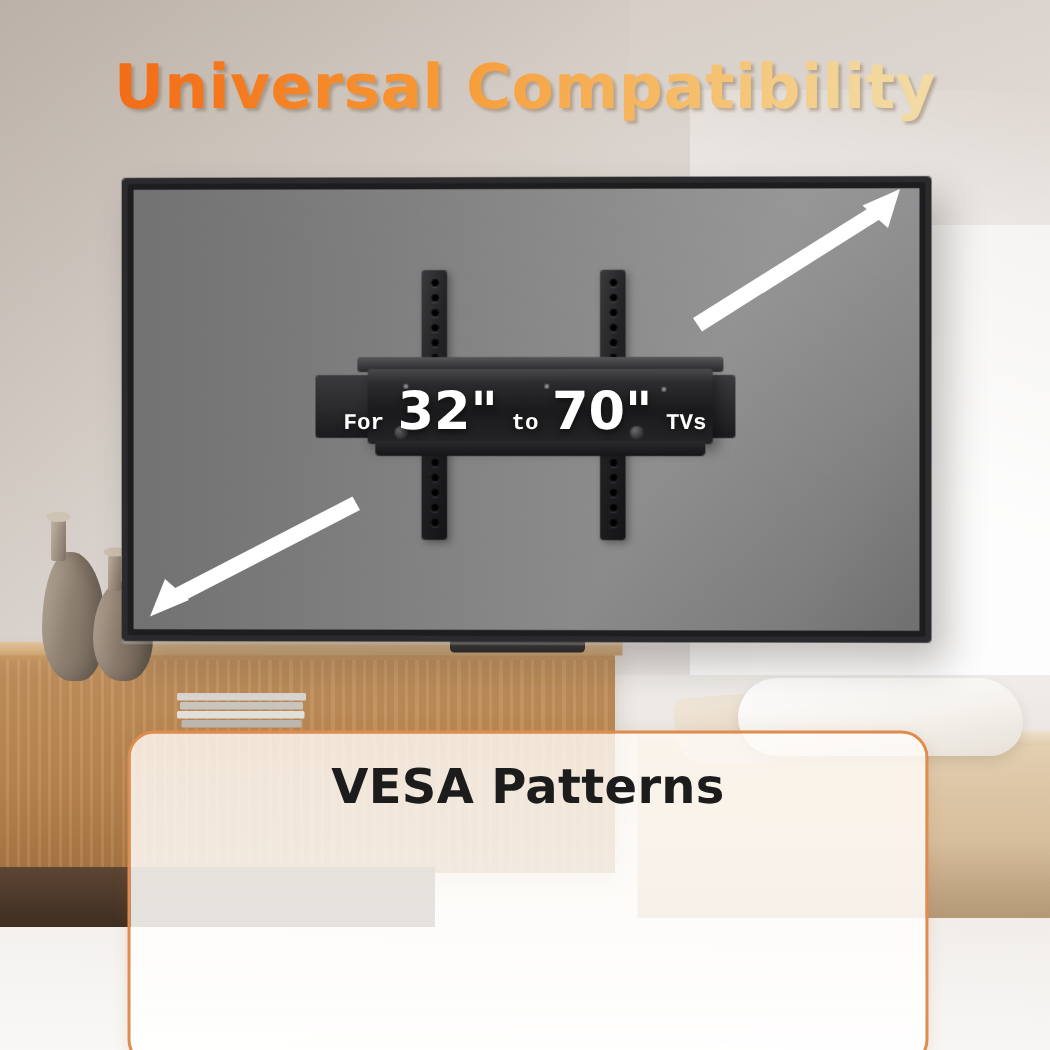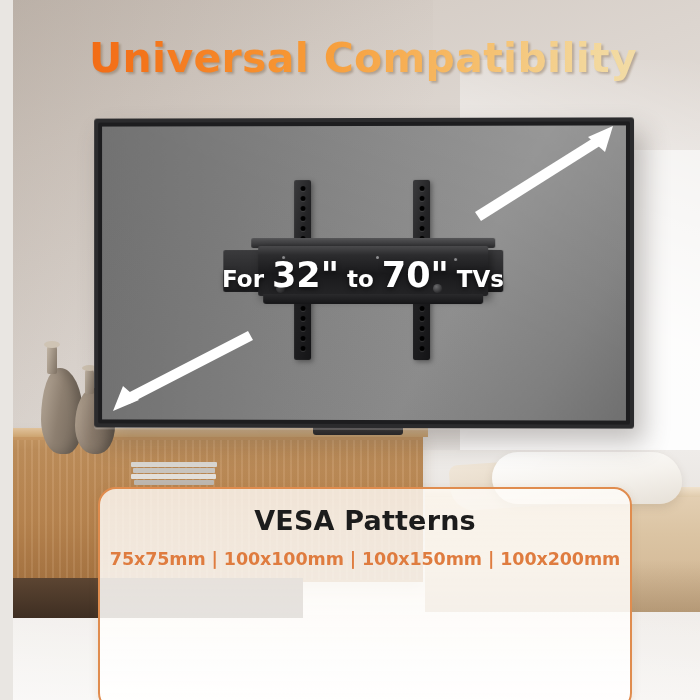--- a/index.html
+++ b/index.html
@@ -2,21 +2,21 @@
 <html><head>
 <meta charset="utf-8">
 <style>
   html, body { margin:0; padding:0; }
   body {
     width:700px; height:700px;
     font-family:"Liberation Sans", sans-serif;
     overflow:hidden; position:relative;
     background:#e9e6e2;
   }
-  #stage { position:absolute; inset:0; overflow:hidden;margin-left:13px; }
+  #stage { position:absolute; inset:0; overflow:hidden; }
 
   
   .wall-upper{
     position:absolute; left:0; top:0; width:700px; height:450px;
     background:linear-gradient(160deg,#cbc2ba 0%,#d6cec7 22%,#e2dcd7 55%,#eceae8 100%);
   }
   .wall-right-light{
     position:absolute; right:0; top:60px; width:240px; height:400px;
     background:linear-gradient(200deg,rgba(255,255,255,0) 0%,rgba(255,255,255,.55) 38%,rgba(255,255,255,.85) 60%,rgba(255,255,255,.9) 100%);
   }
@@ -207,35 +207,35 @@
   
   .arrows{ position:absolute; inset:0; z-index:10; pointer-events:none; }
 
   
   .tv-text{
     position:absolute; left:0; top:255px; width:700px; text-align:center; z-index:11;
     color:#fff; white-space:nowrap;
     font-family:"DejaVu Sans", sans-serif; font-weight:bold;
     text-shadow:0 2px 5px rgba(0,0,0,.55);
   }
-  .tv-text .sm{ font-size:23px; }
+  .tv-text .sm{ font-size:15px;font-family:Liberation Mono, monospace; }
   .tv-text .lg{ font-size:35px; }
 
   
   .vesa{
     position:absolute; left:85px; top:487px; width:530px; height:220px; z-index:14;
     background:linear-gradient(180deg,rgba(255,252,248,.80) 0%,rgba(255,253,250,.86) 45%,rgba(255,255,255,.90) 100%);
     border:2px solid #e08c4e;
     border-radius:18px;
     box-shadow:0 2px 10px rgba(160,110,60,.14);
   }
   .vesa-title{
     margin-top:16px; text-align:center;
     font-family:"DejaVu Sans", sans-serif;
-    font-size:27px; font-weight:bold; color:#1c1c1c; letter-spacing:.2px;
+    font-size:32px; font-weight:bold; color:#1c1c1c; letter-spacing:.2px;
   }
   .vesa-lines{
     margin-top:11px; text-align:center;
     font-family:"DejaVu Sans", sans-serif;
     font-size:17.5px; font-weight:bold; color:#df7c3f;
     line-height:1.48; letter-spacing:-.1px;
   }
   .vesa-lines div{ white-space:nowrap; }
 </style>
 </head>
@@ -353,17 +353,16 @@
     </g>
   </svg>
 
   <div class="tv-text">
     <span class="sm">For </span><span class="lg">32"</span><span class="sm"> to </span><span class="lg">70"</span><span class="sm"> TVs</span>
   </div>
 
   <div class="vesa">
     <div class="vesa-title">VESA Patterns</div>
     <div class="vesa-lines">
-      <div>75x75mm | 100x100mm | 100x150mm | 100x200mm</div>
     </div>
   </div>
 
 </div>
 
 </body></html>

